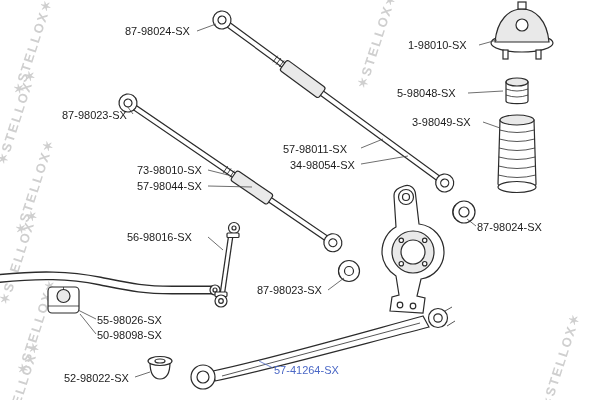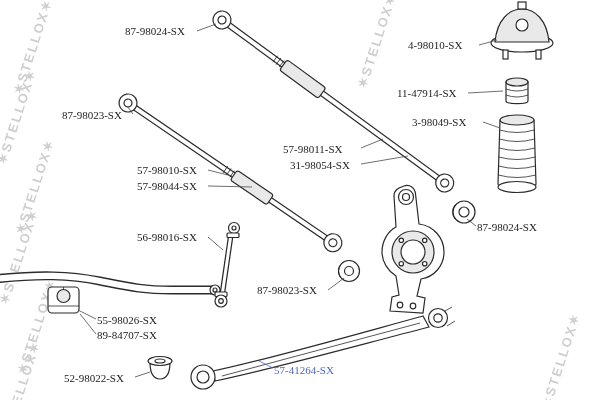--- a/index.html
+++ b/index.html
@@ -1,21 +1,21 @@
 <!DOCTYPE html>
 <html><head>
 <meta charset="utf-8">
 <style>
   html,body{margin:0;padding:0;background:#fff;}
   .stage{position:relative;width:600px;height:400px;background:#ffffff;overflow:hidden;
          font-family:"Liberation Sans",sans-serif;}
   .wm{position:absolute;transform:rotate(-72deg);transform-origin:center;
       font-size:13px;font-weight:bold;letter-spacing:2px;color:#cfcfcf;
       white-space:nowrap;user-select:none;}
-  .label{position:absolute;font-size:11px;color:#1c1c1c;white-space:nowrap;line-height:13px;font-family:Liberation Serif, serif;}
+  .label{position:absolute;font-size:11px;color:#1c1c1c;white-space:nowrap;line-height:13px;}
   .label.hl{color:#4b68c6;cursor:pointer;}
   svg{position:absolute;left:0;top:0;}
   .part{stroke:#2b2b2b;stroke-width:1.2;fill:#ffffff;}
   .fillg{fill:#e9e9e9;}
   .thin{stroke:#2b2b2b;stroke-width:0.8;fill:none;}
   .leader{stroke:#4a4a4a;stroke-width:0.8;}
   .leader-hl{stroke:#4b68c6;}
   .barouter{stroke:#2b2b2b;stroke-width:9;fill:none;stroke-linecap:round;}
   .barinner{stroke:#ffffff;stroke-width:6.2;fill:none;stroke-linecap:round;}
   .shaft-o{stroke:#2b2b2b;stroke-width:5.5;fill:none;}
@@ -173,29 +173,29 @@
       <line class="leader" x1="476" y1="226" x2="467" y2="219"></line>
       <line class="leader" x1="328" y1="290" x2="344" y2="278"></line>
       <line class="leader" x1="96" y1="319" x2="78" y2="310"></line>
       <line class="leader" x1="96" y1="334" x2="80" y2="314"></line>
       <line class="leader" x1="135" y1="377" x2="150" y2="372"></line>
       <line class="leader leader-hl" x1="273" y1="368" x2="259" y2="361"></line>
     </g>
   </svg>
 
   <div class="label" style="left:125px;top:25px">87-98024-SX</div>
-  <div class="label" style="left:408px;top:39px">4-98010-SX</div>
-  <div class="label" style="left:397px;top:87px">11-47914-SX</div>
+  <div class="label" style="left:408px;top:39px">1-98010-SX</div>
+  <div class="label" style="left:397px;top:87px">5-98048-SX</div>
   <div class="label" style="left:412px;top:116px">3-98049-SX</div>
   <div class="label" style="left:62px;top:109px">87-98023-SX</div>
   <div class="label" style="left:283px;top:143px">57-98011-SX</div>
-  <div class="label" style="left:290px;top:159px">31-98054-SX</div>
-  <div class="label" style="left:137px;top:164px">57-98010-SX</div>
+  <div class="label" style="left:290px;top:159px">34-98054-SX</div>
+  <div class="label" style="left:137px;top:164px">73-98010-SX</div>
   <div class="label" style="left:137px;top:180px">57-98044-SX</div>
-  <div class="label" style="left:137px;top:231px">56-98016-SX</div>
+  <div class="label" style="left:127px;top:231px">56-98016-SX</div>
   <div class="label" style="left:477px;top:221px">87-98024-SX</div>
   <div class="label" style="left:257px;top:284px">87-98023-SX</div>
   <div class="label" style="left:97px;top:314px">55-98026-SX</div>
-  <div class="label" style="left:97px;top:329px">89-84707-SX</div>
+  <div class="label" style="left:97px;top:329px">50-98098-SX</div>
   <div class="label" style="left:64px;top:372px">52-98022-SX</div>
   <div class="label hl" style="left:274px;top:364px">57-41264-SX</div>
 
 </div>
 
 </body></html>

